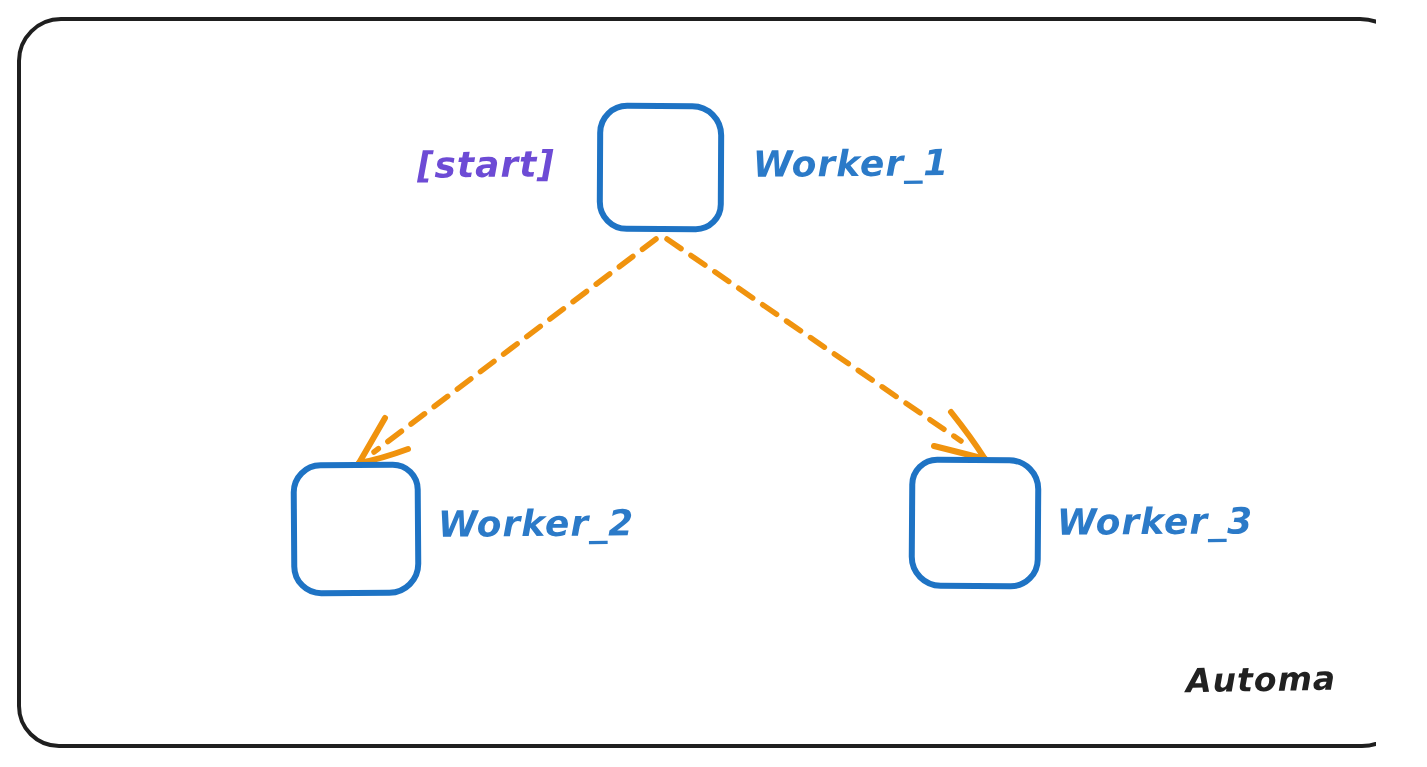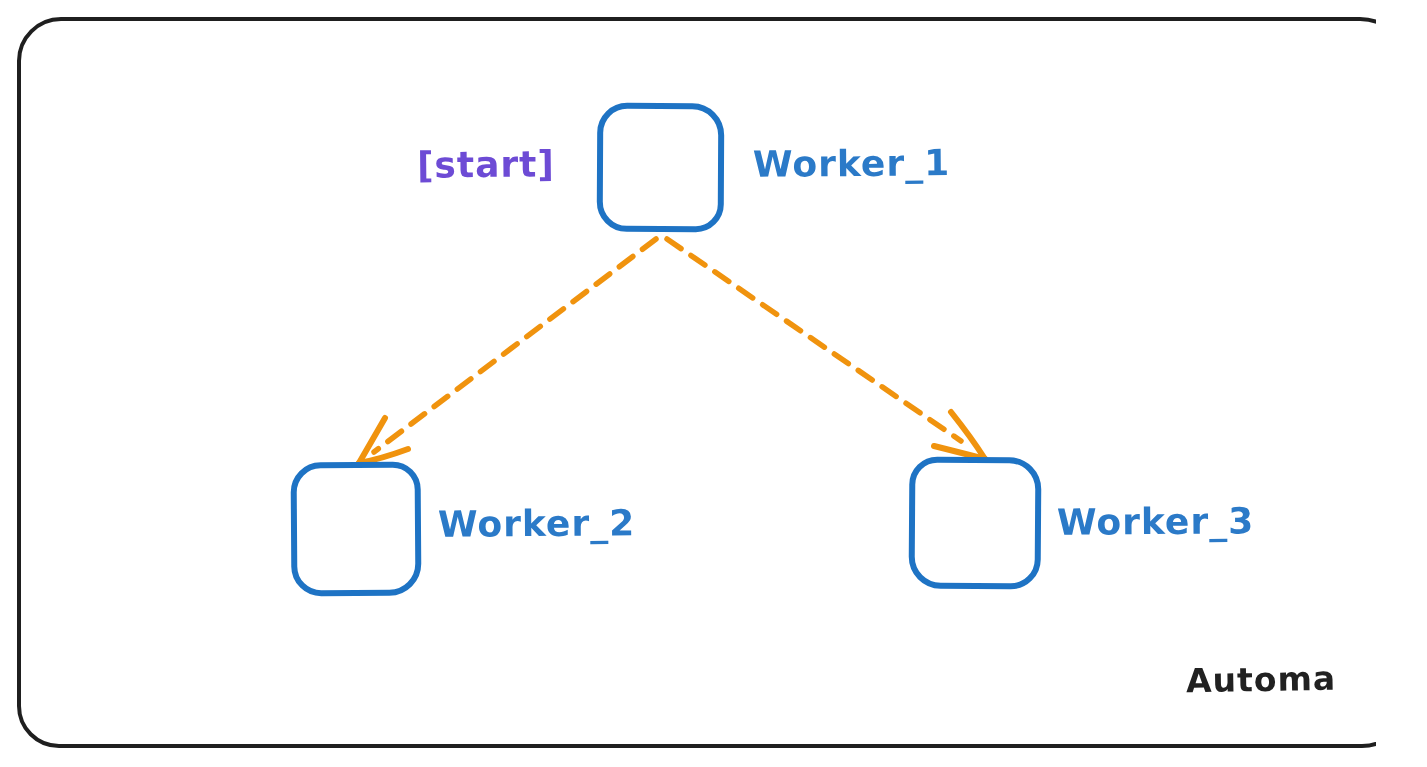--- a/index.html
+++ b/index.html
@@ -7,20 +7,21 @@
     padding: 0;
     background: #ffffff;
     font-family: "DejaVu Sans", "Liberation Sans", sans-serif;
   }
   .canvas {
     position: relative;
     width: 1376px;
     height: 767px;
     background: #ffffff;
     overflow: hidden;
+    font-style: italic;
   }
   .frame {
     position: absolute;
     left: 17px;
     top: 17px;
     width: 1383px;
     height: 723px;
     border: 4px solid #1f1f1f;
     border-radius: 44px 48px 46px 42px;
   }

